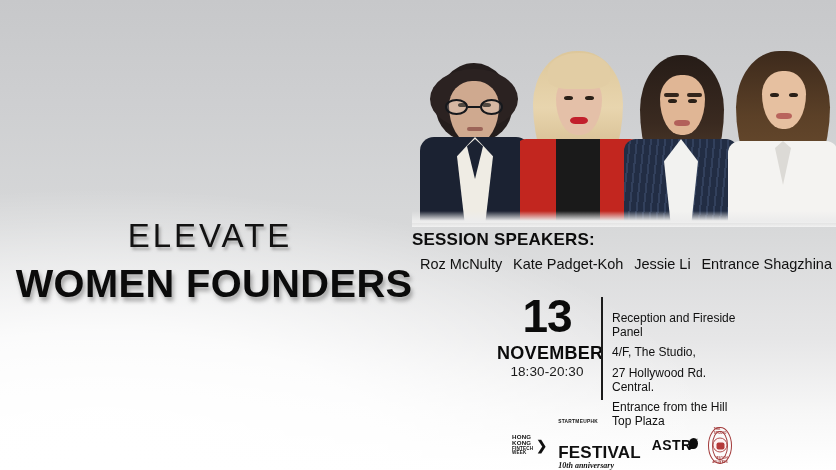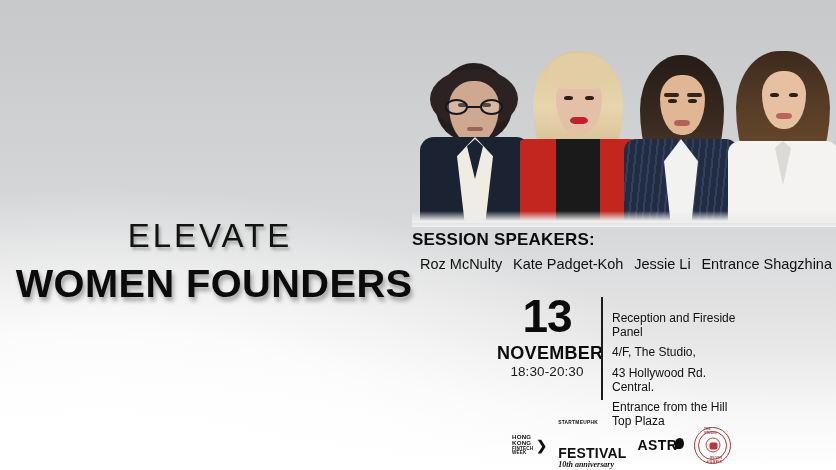--- a/index.html
+++ b/index.html
@@ -177,21 +177,21 @@
     font-family:"Liberation Sans Narrow","Liberation Sans", sans-serif;
     font-size:6.2px; font-weight:700; color:#101010; letter-spacing:0.2px; }
   .logo-hkfw .stack span.small { font-size:4.6px; }
   .logo-hkfw .stack span.small.w { font-size:4.6px; }
   .logo-hkfw .chev { font-size:13px; color:#101010; font-weight:700; line-height:1; }
 
   .logo-smf { display:flex; flex-direction:column; line-height:1.0; }
   .logo-smf .t1 { font-family:"Liberation Sans Narrow","Liberation Sans", sans-serif;
       font-size:4.8px; font-weight:700; letter-spacing:0.3px; color:#101010; }
   .logo-smf .t2 { font-family:"Liberation Sans Narrow","Liberation Sans", sans-serif;
-      font-size:14px; font-weight:700; letter-spacing:0.2px; color:#101010;margin-top:20px; }
+      font-size:17px; font-weight:700; letter-spacing:0.2px; color:#101010;margin-top:20px; }
   .logo-smf .t3 { font-family:"Liberation Serif", serif; font-style:italic;
       font-size:8px; font-weight:700; color:#101010; margin-top:1px; }
 
   .logo-astro { position:relative; display:flex; align-items:center;justify-content:flex-end; }
   .logo-astro .word { font-family:"Liberation Sans Narrow","Liberation Sans", sans-serif;
       font-size:14px; font-weight:700; letter-spacing:0.4px; color:#0d0d0d; }
   .logo-astro .dot { position:absolute; right:-1px; top:1px; width:9px; height:11px;
       background:#0d0d0d; border-radius:50% 50% 50% 0; }
   .logo-astro .tm { font-family:"Liberation Sans", sans-serif; font-size:4px;
       color:#0d0d0d; align-self:flex-start; margin-left:2px; }
@@ -286,21 +286,21 @@
 
   <div class="datebox">
     <div class="day">13</div>
     <div class="month">NOVEMBER</div>
     <div class="time">18:30-20:30</div>
   </div>
   <div class="vrule"></div>
   <div class="venue">
     <p>Reception and Fireside Panel</p>
     <p>4/F, The Studio,</p>
-    <p>43 Hollywood Rd. Central.</p>
+    <p>27 Hollywood Rd. Central.</p>
     <p>Entrance from the Hill Top Plaza</p>
   </div>
 
   <div class="logos">
 
     <div class="logo-hkfw">
       <div class="stack">
         <span>HONG</span>
         <span>KONG</span>
         <span class="small">FINTECH</span>

